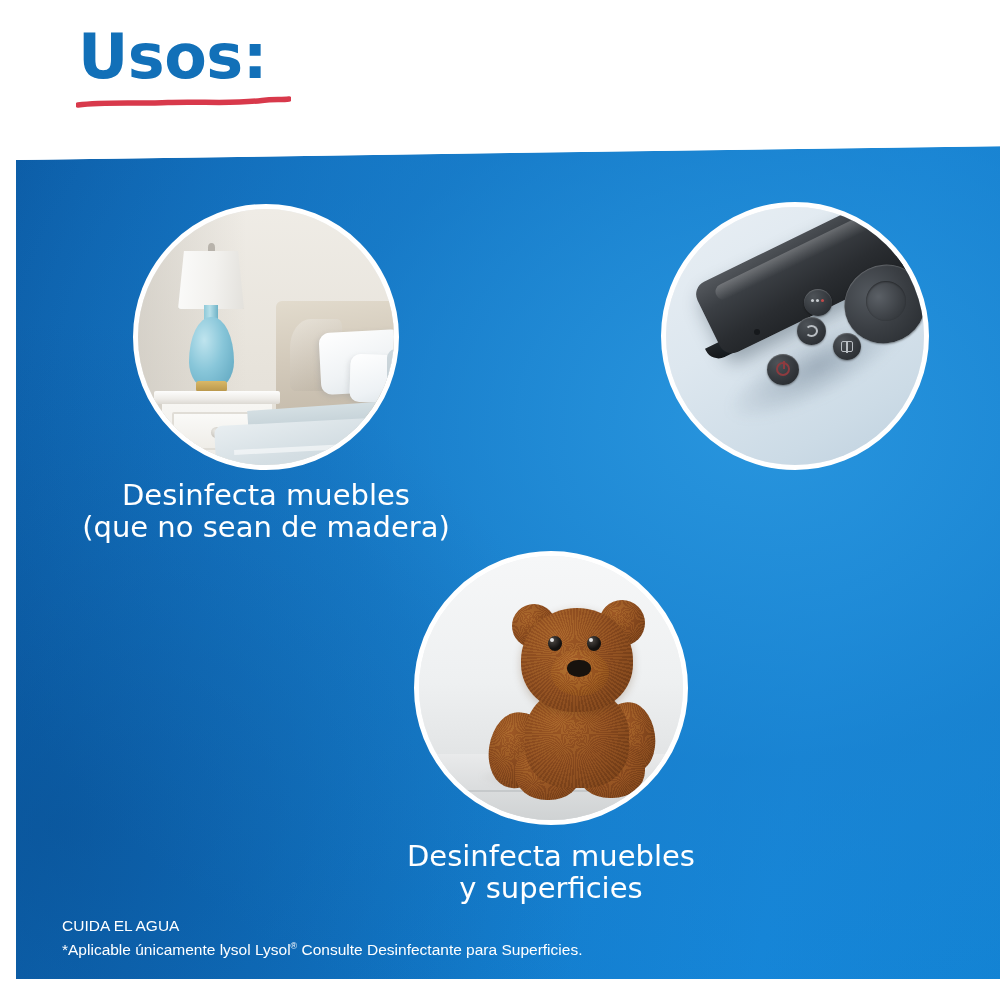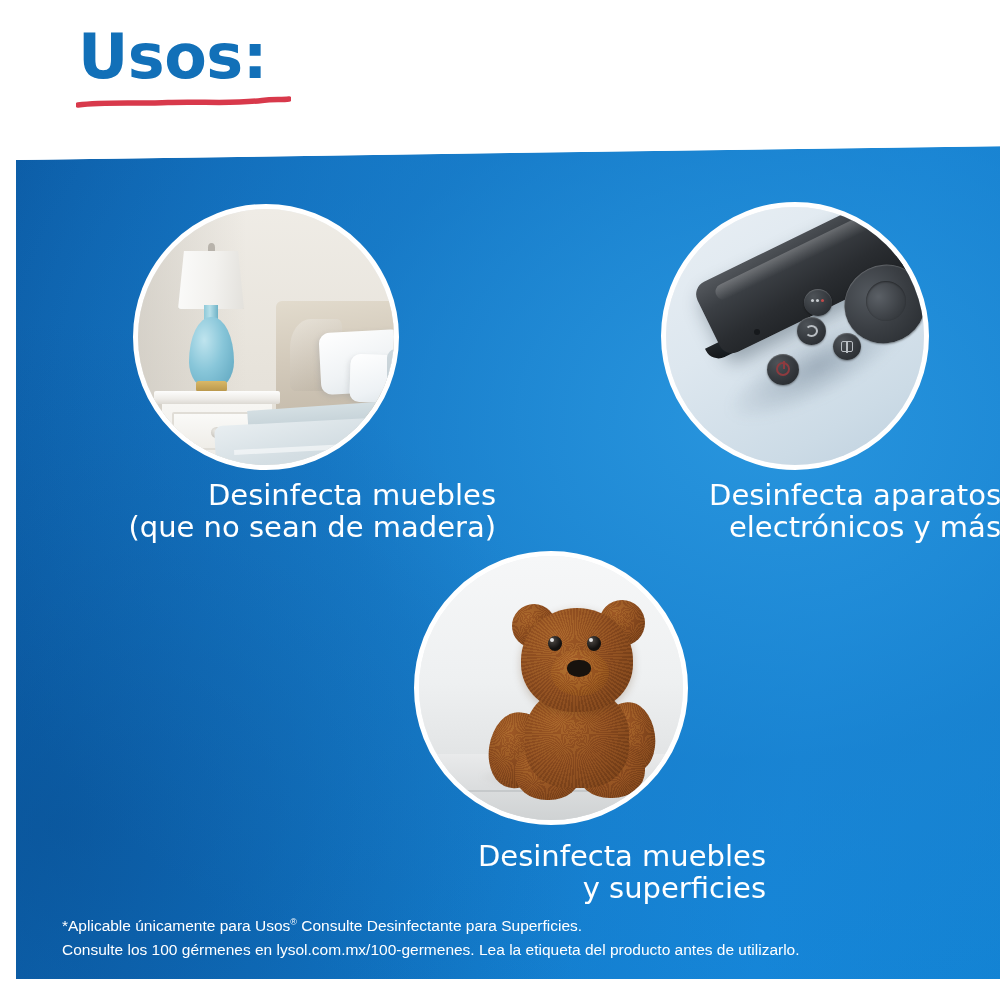--- a/index.html
+++ b/index.html
@@ -381,21 +381,21 @@
   }
 
   
   .caption {
     position: absolute;
     color: #ffffff;
     font-family: "DejaVu Sans", sans-serif;
     font-size: 29px;
     font-weight: 400;
     line-height: 1.12;
-    text-align: right;
+    text-align: center;
     z-index: 6;
     white-space: pre-line;
   }
   .caption-furniture { left: 20px;  top: 479px; width: 460px; }
   .caption-electronics { left: 575px; top: 479px; width: 410px; }
   .caption-objects   { left: 320px; top: 840px; width: 430px; }
 
   
   .footer {
     position: absolute;
@@ -519,24 +519,22 @@
       <div class="bear-eye bear-eye-r"></div>
       <div class="bear-eye-hl bear-eye-hl-l"></div>
       <div class="bear-eye-hl bear-eye-hl-r"></div>
       <div class="bear-nose"></div>
     </div>
   </div>
 
   <div class="caption caption-furniture">Desinfecta muebles
 (que no sean de madera)</div>
 
-  <div class="caption caption-electronics">Desinfecta aparatos
-electrónicos y más</div>
 
   <div class="caption caption-objects">Desinfecta muebles
 y superficies</div>
 
   <div class="footer">
-    <span class="footer-line"><span>*Aplicable únicamente para Usos</span><sup>®</sup><span> Consulte Desinfectante para Superficies.</span></span>
-    <span class="footer-line">Consulte los 100 gérmenes en lysol.com.mx/100-germenes. Lea la etiqueta del producto antes de utilizarlo.</span>
+    <span class="footer-line">CUIDA EL AGUA</span>
+    <span class="footer-line"><span>*Aplicable únicamente lysol Lysol</span><sup>®</sup><span> Consulte Desinfectante para Superficies.</span></span>
   </div>
 
 </div>
 
 </body></html>

